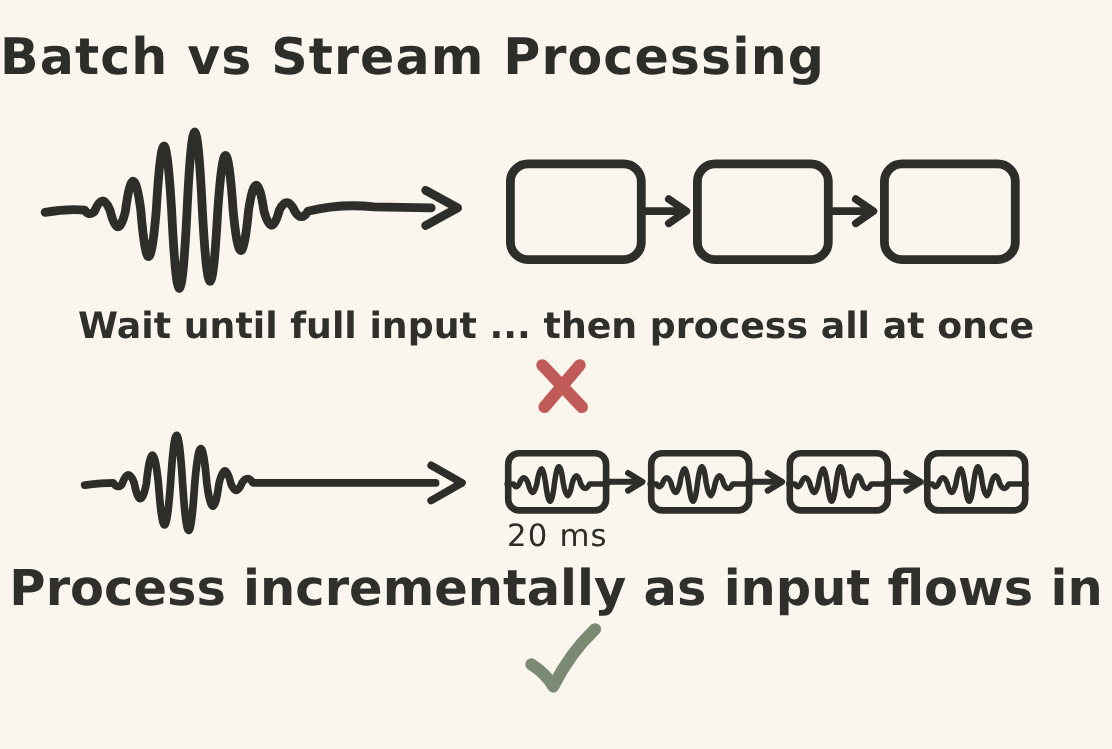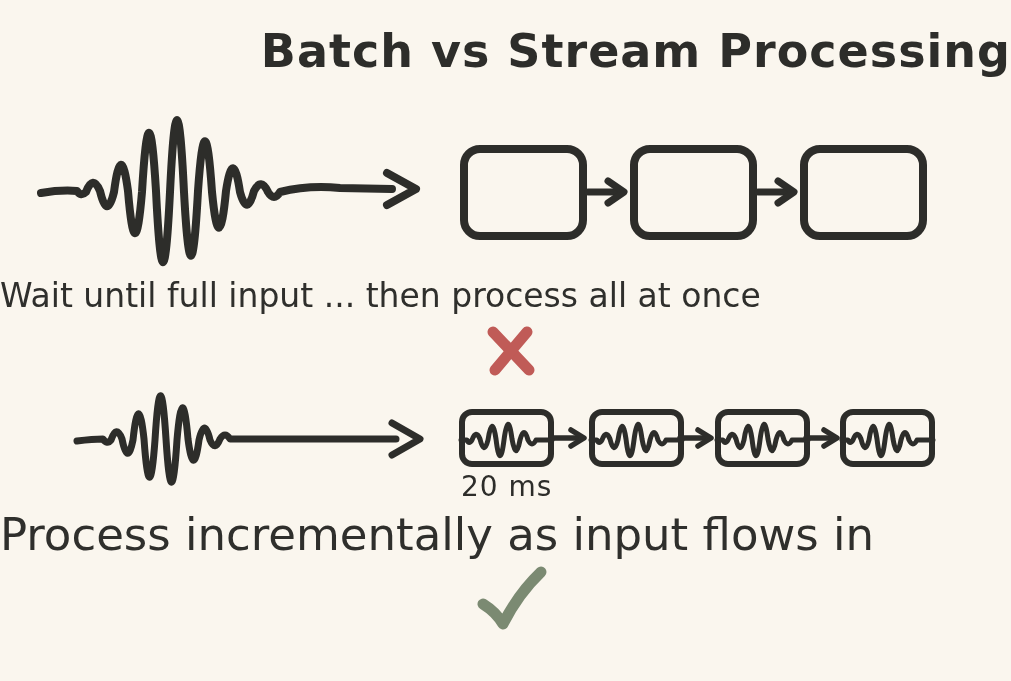--- a/index.html
+++ b/index.html
@@ -8,29 +8,30 @@
     background: #faf6ee;
     font-family: "DejaVu Sans", "Liberation Sans", sans-serif;
     color: #2d2d2a;
     overflow: hidden;
   }
   .canvas { position: relative; width: 1011px; height: 681px; background: #faf6ee; }
   .abs { position: absolute; }
 
   .title {
     top: 24px; left: 0; width: 1011px;
-    text-align: right;
+    text-align: left;
     font-size: 46px; font-weight: bold;
     letter-spacing: 1px;
     color: #2d2d2a;
   }
 
   .caption {
     left: 0; width: 1011px;
-    font-size: 33px; font-weight: 400;
+    text-align: center;
+    font-size: 33px; font-weight: 700;
     color: #2f2f2c;
   }
   .caption.batch  { top: 276px; }
   .caption.stream { top: 508px; font-size: 45px; }
 
   .stage-box {
     box-sizing: border-box;
     width: 127px; height: 95px;
     border: 8px solid #2d2d2a;
     border-radius: 20px;

